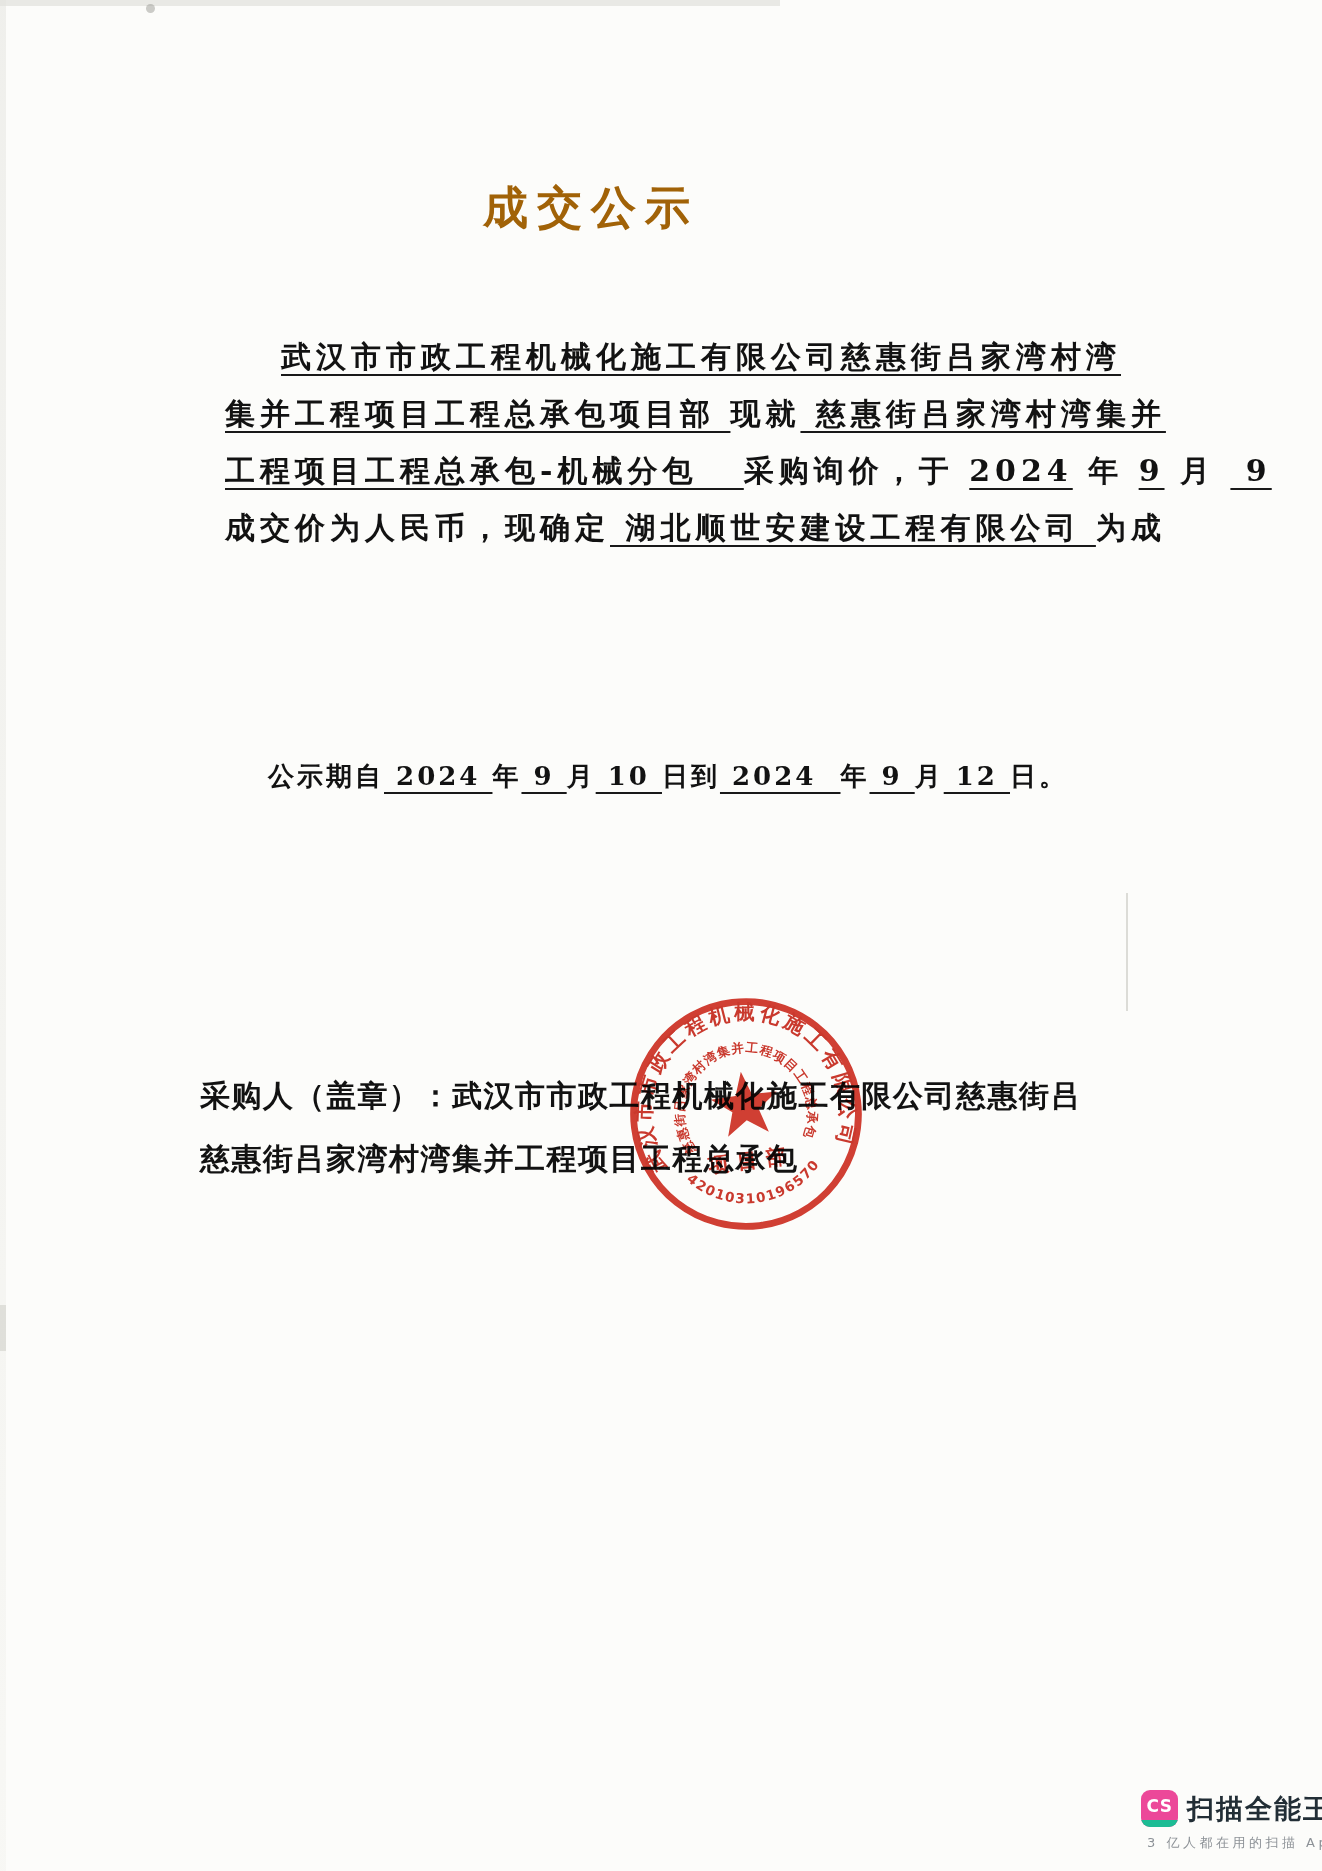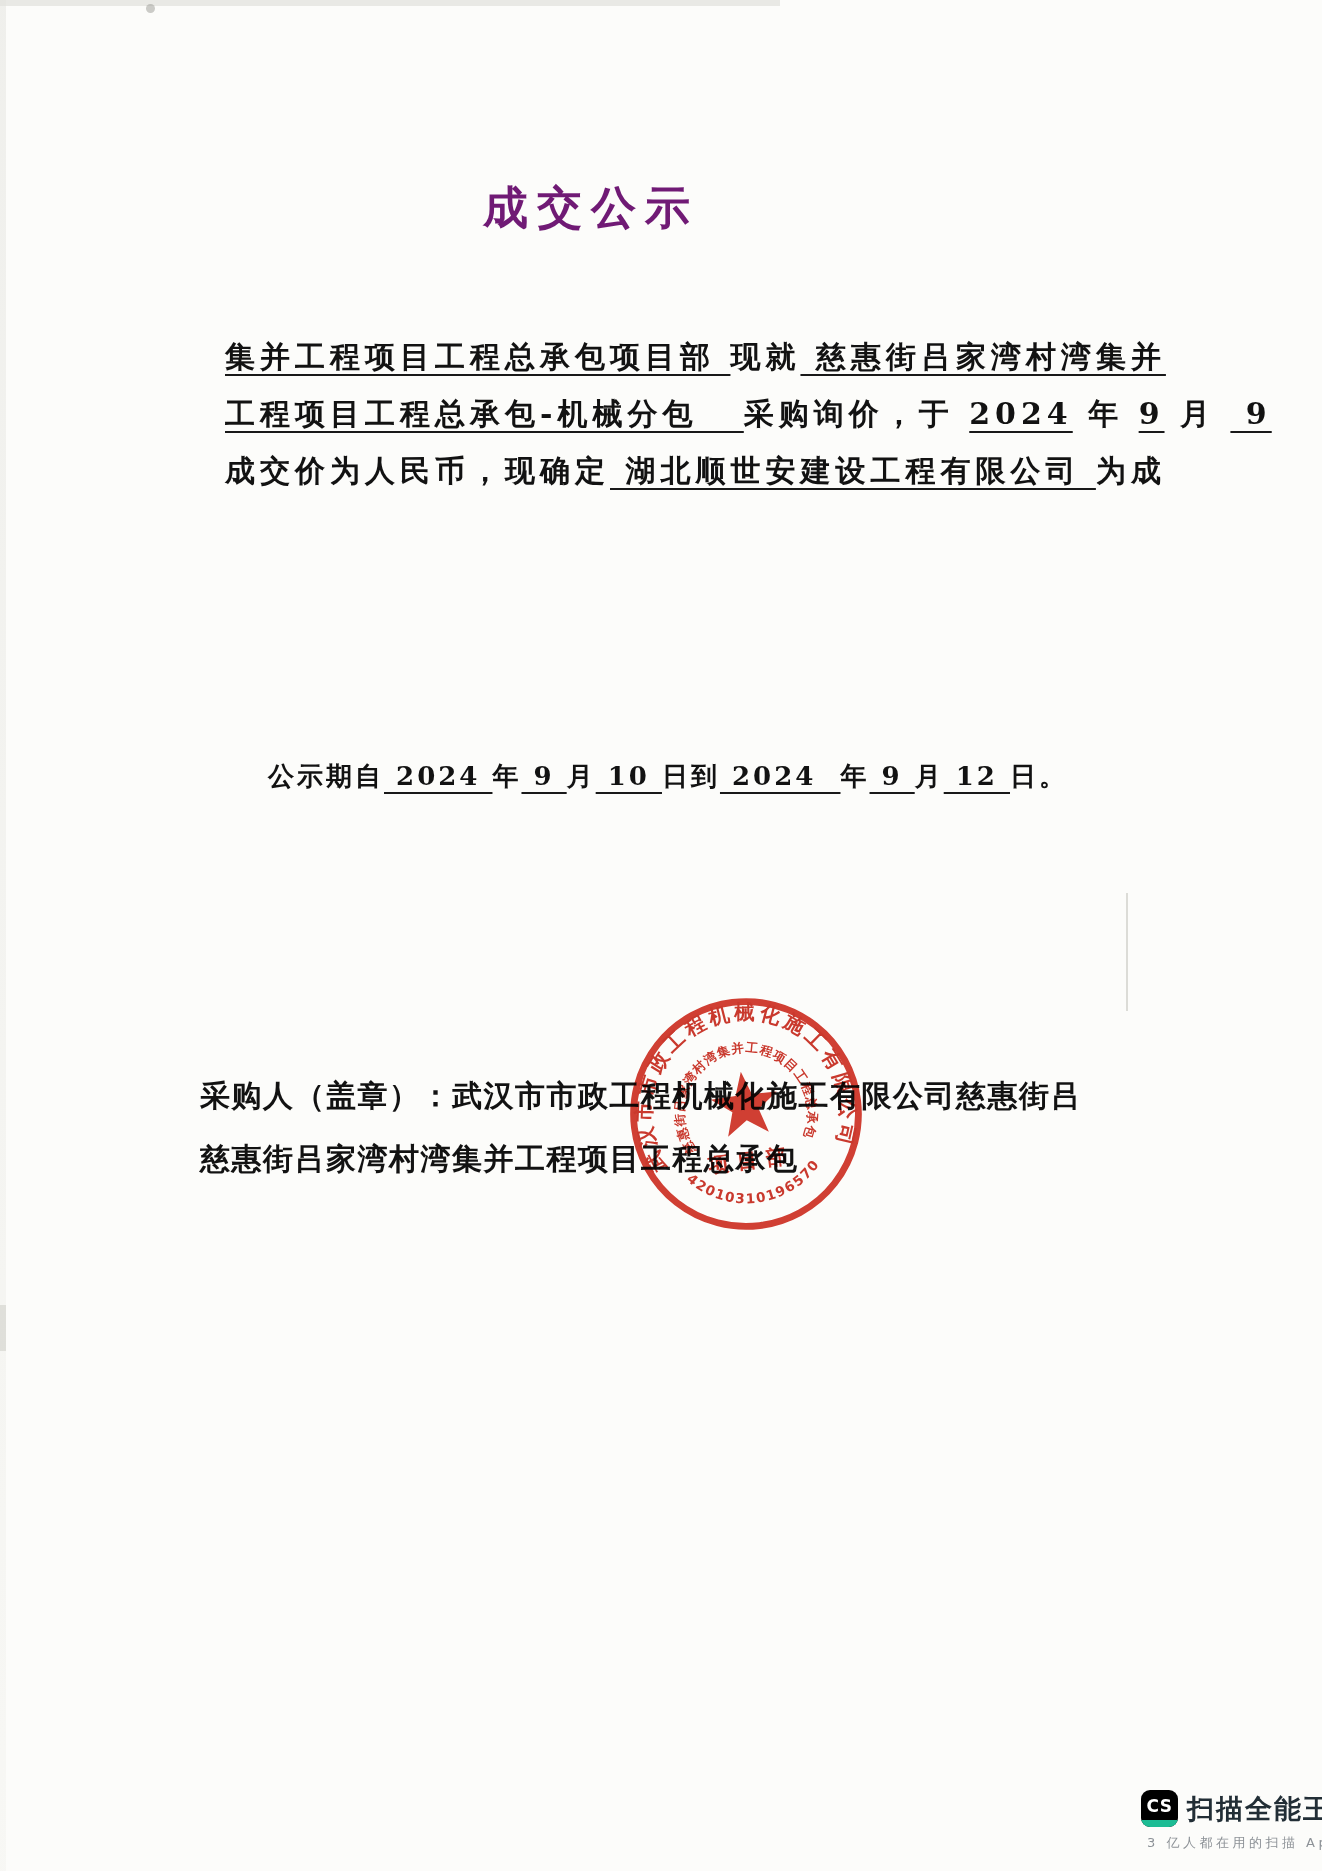--- a/index.html
+++ b/index.html
@@ -18,21 +18,21 @@
   .a-left{left:0;top:0;width:6px;height:1871px;background:linear-gradient(#e3e3de,#f3f3ef);opacity:.5;}
   .a-speck{left:146px;top:4px;width:9px;height:9px;border-radius:50%;background:#9a9a94;opacity:.5;}
   .a-rline{left:1126px;top:893px;width:2px;height:118px;background:#cfcfc8;opacity:.7;}
   .a-blsmudge{left:0;top:1305px;width:6px;height:46px;background:#c9c9c2;opacity:.5;}
   
   .title{
     position:absolute;left:0;top:178px;width:1322px;
     margin:0;padding:0 140px 0 0;box-sizing:border-box;
     text-align:center;
     font-size:45px;font-weight:bold;letter-spacing:9px;
-    color:#701a75;
+    color:#a16207;
   }
   
   .tblock{position:absolute;white-space:nowrap;}
   .para1{left:225px;top:328px;width:890px;font-size:30px;font-weight:600;letter-spacing:5px;}
   .para1 .line{height:57px;line-height:57px;}
   .line.indent{padding-left:56px;}
   .para2{left:225px;top:748px;font-size:26px;font-weight:600;letter-spacing:3px;}
   .para2 .line{height:57px;line-height:57px;padding-left:43px;}
   .sig{left:200px;top:1064px;font-size:30px;font-weight:600;letter-spacing:1.5px;}
   .sig .line{height:63px;line-height:63px;}
@@ -48,21 +48,21 @@
   .outer-t{fill:#c8281c;font-size:21px;font-weight:bold;letter-spacing:4px;font-family:"DejaVu Serif",serif;}
   .inner-t{fill:#c8281c;font-size:13px;font-weight:bold;letter-spacing:1px;font-family:"DejaVu Serif",serif;}
   .center-t{fill:#c8281c;font-size:21px;font-weight:bold;letter-spacing:9px;font-family:"DejaVu Serif",serif;}
   .serial-t{fill:#c8281c;font-size:14px;font-weight:bold;letter-spacing:1.5px;font-family:"DejaVu Sans",sans-serif;}
   .star{fill:#cf2e22;}
   
   .watermark{position:absolute;left:1141px;top:1790px;font-family:"DejaVu Sans","Liberation Sans",sans-serif;}
   .wm-row{display:flex;align-items:center;gap:9px;}
   .cs-badge{
     position:relative;width:37px;height:37px;border-radius:9px;
-    background:#000000;overflow:hidden;flex:0 0 auto;
+    background:#ec4899;overflow:hidden;flex:0 0 auto;
   }
   .cs-badge span{
     position:absolute;left:0;top:2px;width:100%;height:28px;
     display:flex;align-items:center;justify-content:center;
     color:#ffffff;font-weight:bold;font-size:17px;letter-spacing:.5px;
   }
   .cs-teal{position:absolute;left:0;bottom:0;width:100%;height:7px;background:#1cbc94;border-radius:0 0 9px 9px;}
   .wm-name{font-size:27px;font-weight:bold;color:#222e36;letter-spacing:2px;white-space:nowrap;}
   .wm-tagline{margin-top:7px;margin-left:6px;font-size:13px;color:#8d9297;letter-spacing:3.5px;white-space:nowrap;}
 </style>
@@ -73,20 +73,21 @@
 
   <div class="artifact a-top"></div>
   <div class="artifact a-left"></div>
   <div class="artifact a-speck"></div>
   <div class="artifact a-rline"></div>
   <div class="artifact a-blsmudge"></div>
 
   <h1 class="title">成交公示</h1>
 
   <div class="tblock para1">
+    <div class="line indent"><span class="u">武汉市市政工程机械化施工有限公司慈惠街吕家湾村湾</span></div>
     <div class="line"><span class="u">集并工程项目工程总承包项目部&nbsp;</span><span>现就</span><span class="u">&nbsp;慈惠街吕家湾村湾集并</span></div>
     <div class="line"><span class="u">工程项目工程总承包-机械分包&nbsp;&nbsp;&nbsp;</span><span>采购询价，于&nbsp;</span><span class="u">2024</span><span>&nbsp;年&nbsp;</span><span class="u">9</span><span>&nbsp;月&nbsp;</span><span class="u">&nbsp;9</span></div>
     <div class="line"><span>成交价为人民币，现确定</span><span class="u">&nbsp;湖北顺世安建设工程有限公司&nbsp;</span><span>为成</span></div>
   </div>
 
   <div class="tblock para2">
     <div class="line"><span>公示期自</span><span class="u">&nbsp;2024&nbsp;</span><span>年</span><span class="u">&nbsp;9&nbsp;</span><span>月</span><span class="u">&nbsp;10&nbsp;</span><span>日到</span><span class="u">&nbsp;2024&nbsp;&nbsp;</span><span>年</span><span class="u">&nbsp;9&nbsp;</span><span>月</span><span class="u">&nbsp;12&nbsp;</span><span>日。</span></div>
   </div>
 
   <div class="tblock sig">

